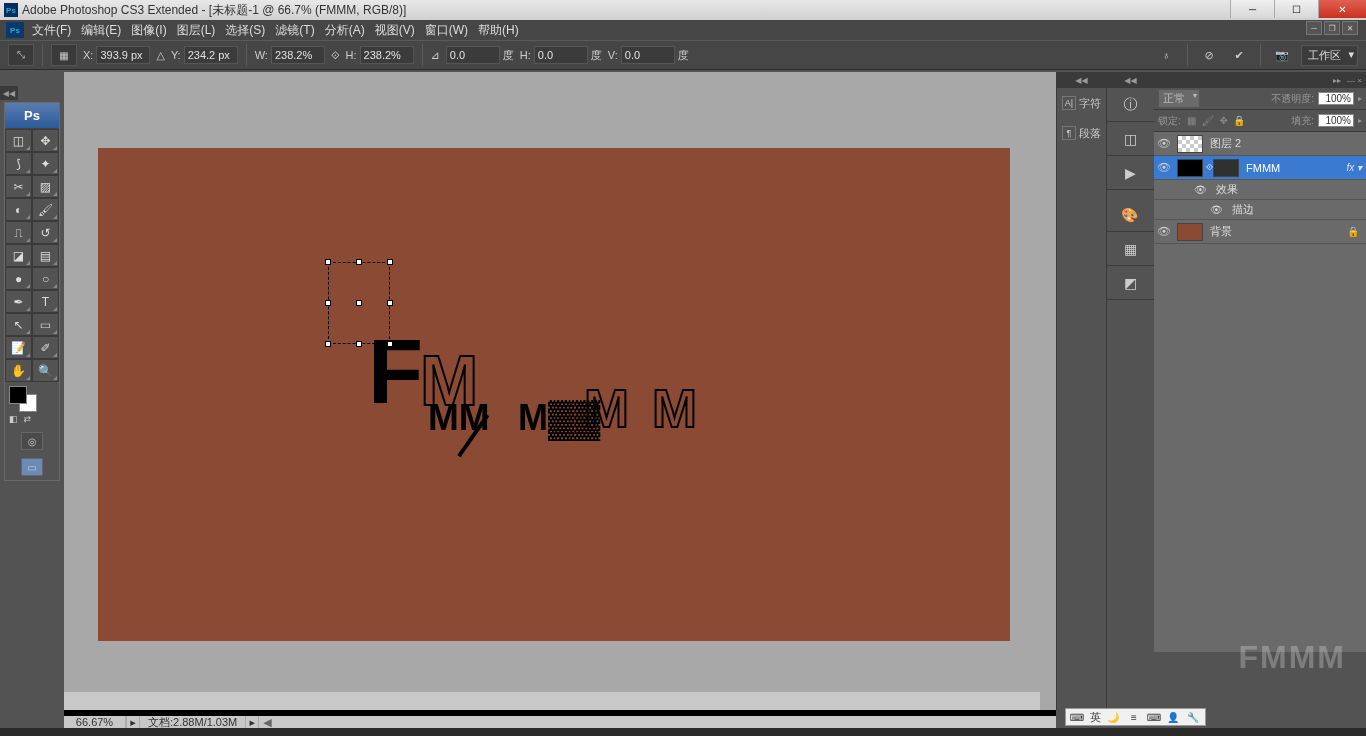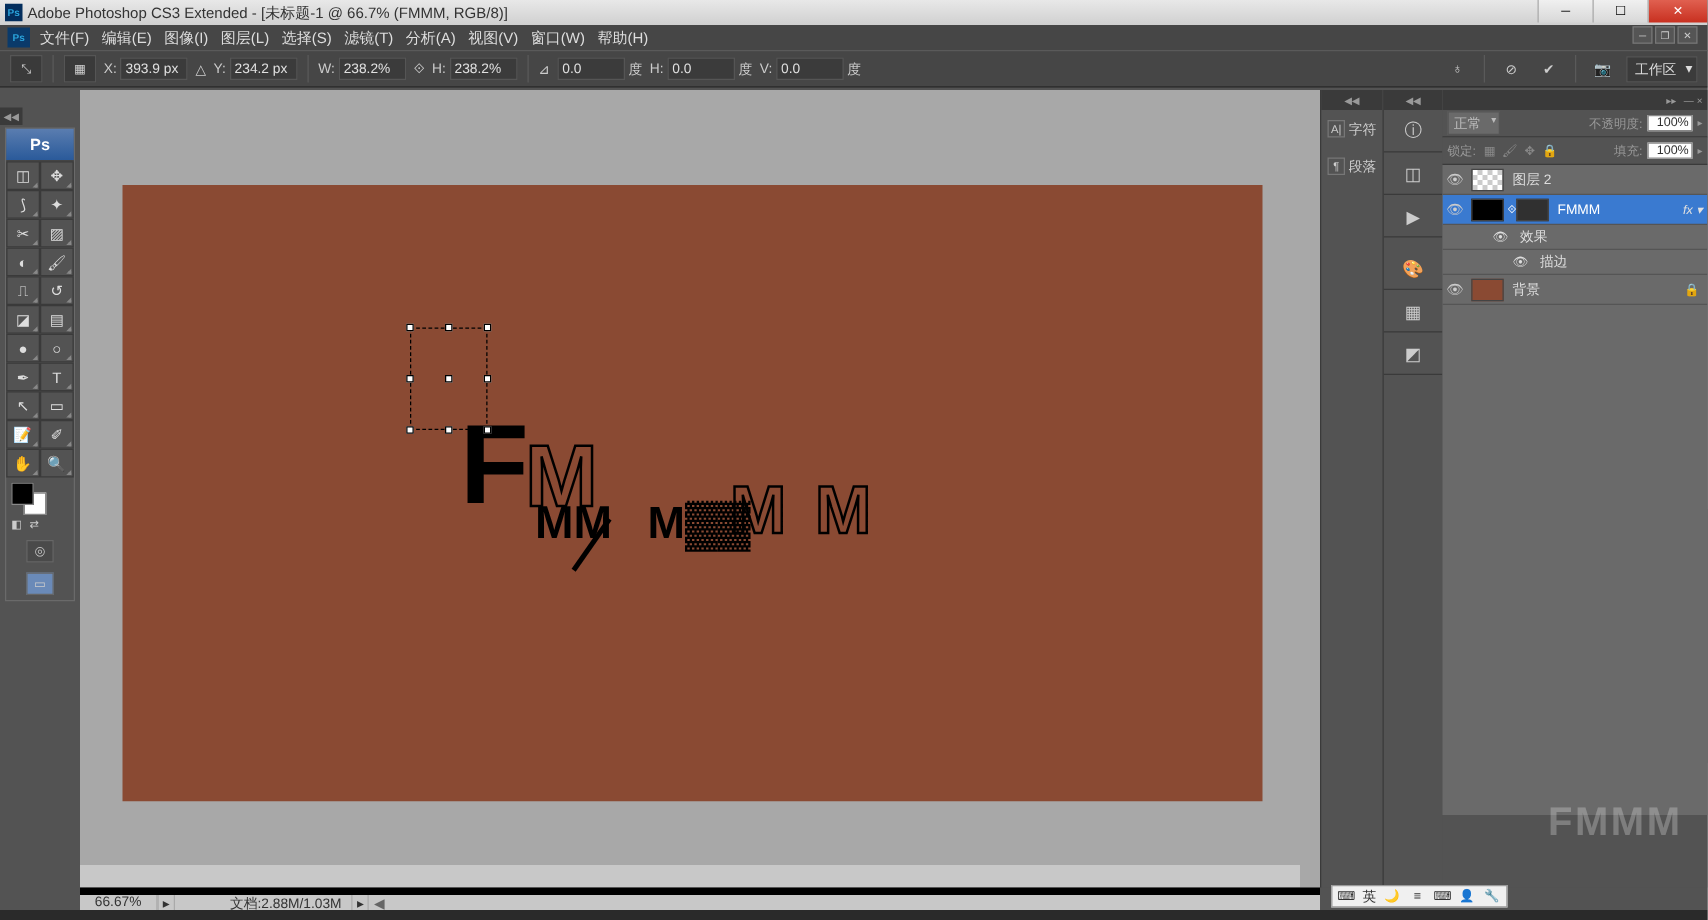--- a/index.html
+++ b/index.html
@@ -97,21 +97,21 @@
 .layer-row.selected .label { color: #fff; }
 .layer-row .fx { margin-left: auto; margin-right: 4px; color: #e0e0e0; font-size: 10px; font-style: italic; }
 .layer-row .lock { margin-left: auto; margin-right: 6px; font-size: 10px; color: #888; }
 .layer-sub { padding-left: 40px; height: 20px; display: flex; align-items: center; font-size: 11px; color: #ddd; background: #6a6a6a; border-bottom: 1px solid #555; gap: 6px; }
 .layer-sub .eye { width: 16px; font-size: 10px; }
 .layer-sub.l2 { padding-left: 56px; }
 
 
 .statusbar { position: absolute; left: 64px; right: 310px; bottom: 8px; height: 18px; background: #c8c8c8; border-top: 6px solid #000000; display: flex; align-items: center; font-size: 11px; color: #333; }
 .statusbar .zoom { width: 62px; text-align: center; border-right: 1px solid #aaa; }
-.statusbar .doc-size { padding: 0 8px; margin-left: 36px; }
+.statusbar .doc-size { padding: 0 8px; }
 .statusbar .arrow { width: 14px; text-align: center; border-left: 1px solid #aaa; border-right: 1px solid #aaa; }
 
 
 .taskbar { position: absolute; left: 0; right: 0; bottom: 0; height: 8px; background: #2a2a2a; }
 .ime-tray { position: absolute; right: 160px; bottom: 10px; height: 18px; background: #f0f0f0; border: 1px solid #999; display: flex; align-items: center; padding: 0 4px; gap: 6px; font-size: 11px; color: #333; }
 .ime-tray .ic { width: 14px; height: 14px; display: flex; align-items: center; justify-content: center; font-size: 10px; }
 
 .watermark { position: absolute; right: 20px; bottom: 60px; font-size: 32px; font-weight: bold; color: rgba(255,255,255,0.25); letter-spacing: 2px; }
 .scroll-track-h { position: absolute; left: 0; right: 16px; bottom: 0; height: 18px; background: #c8c8c8; }
 </style>

